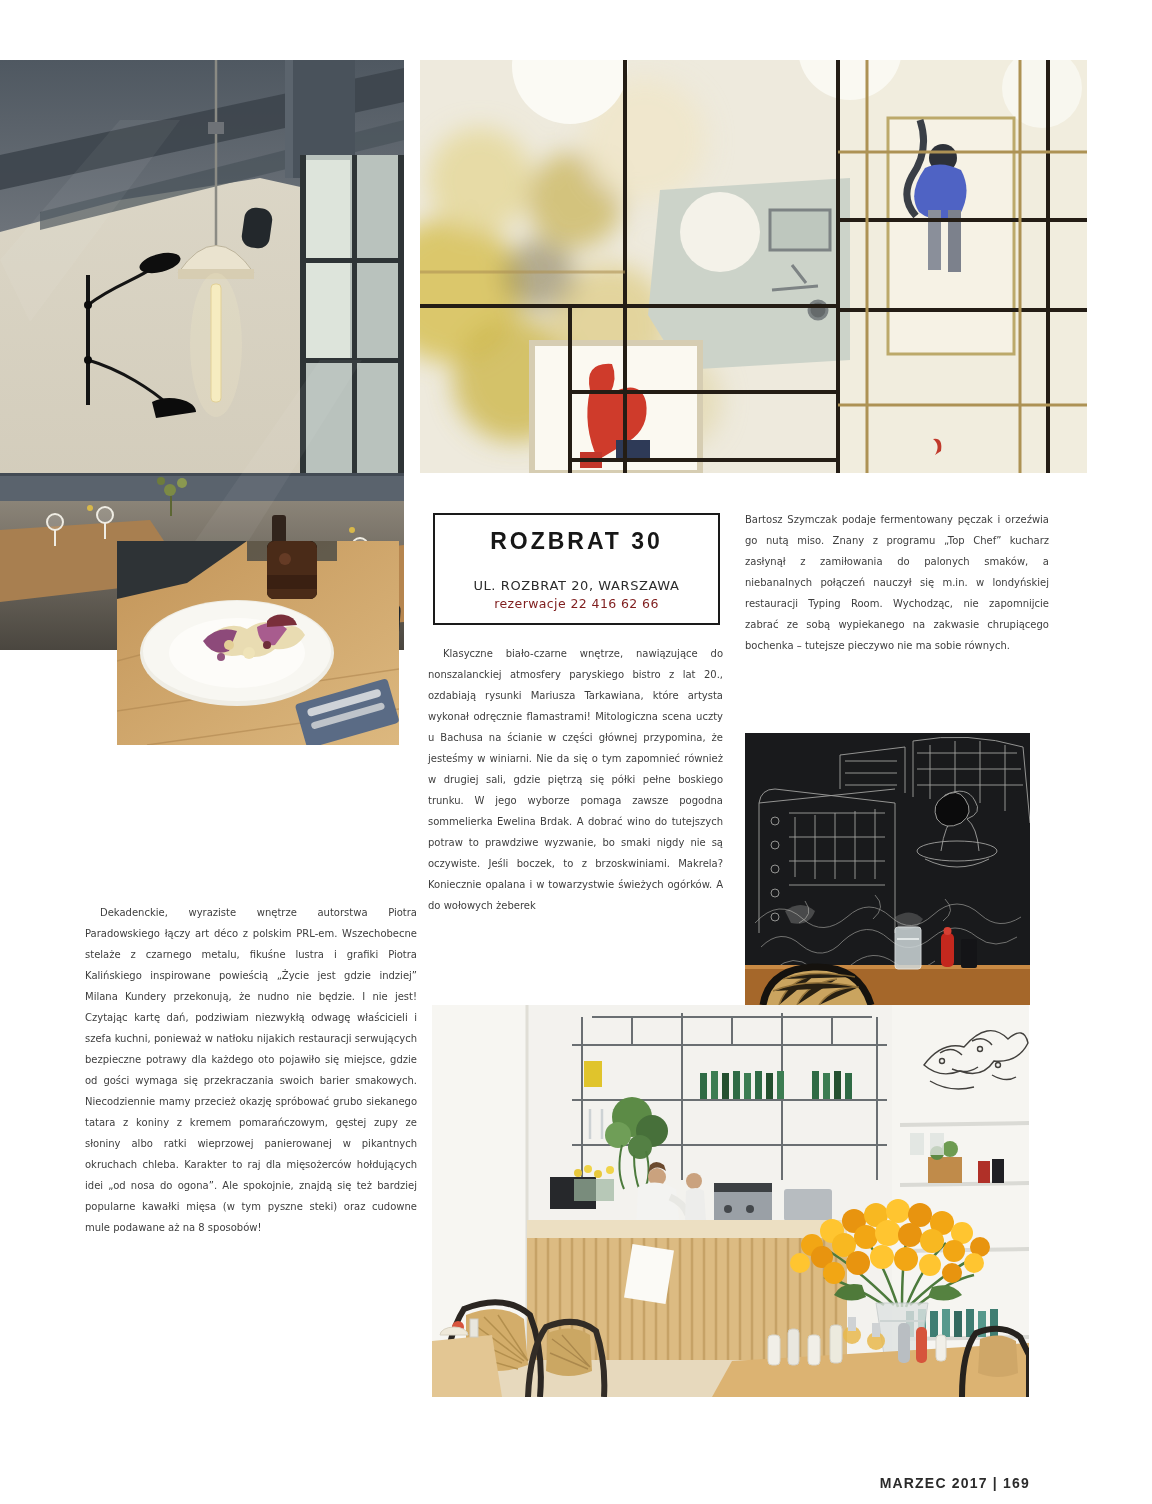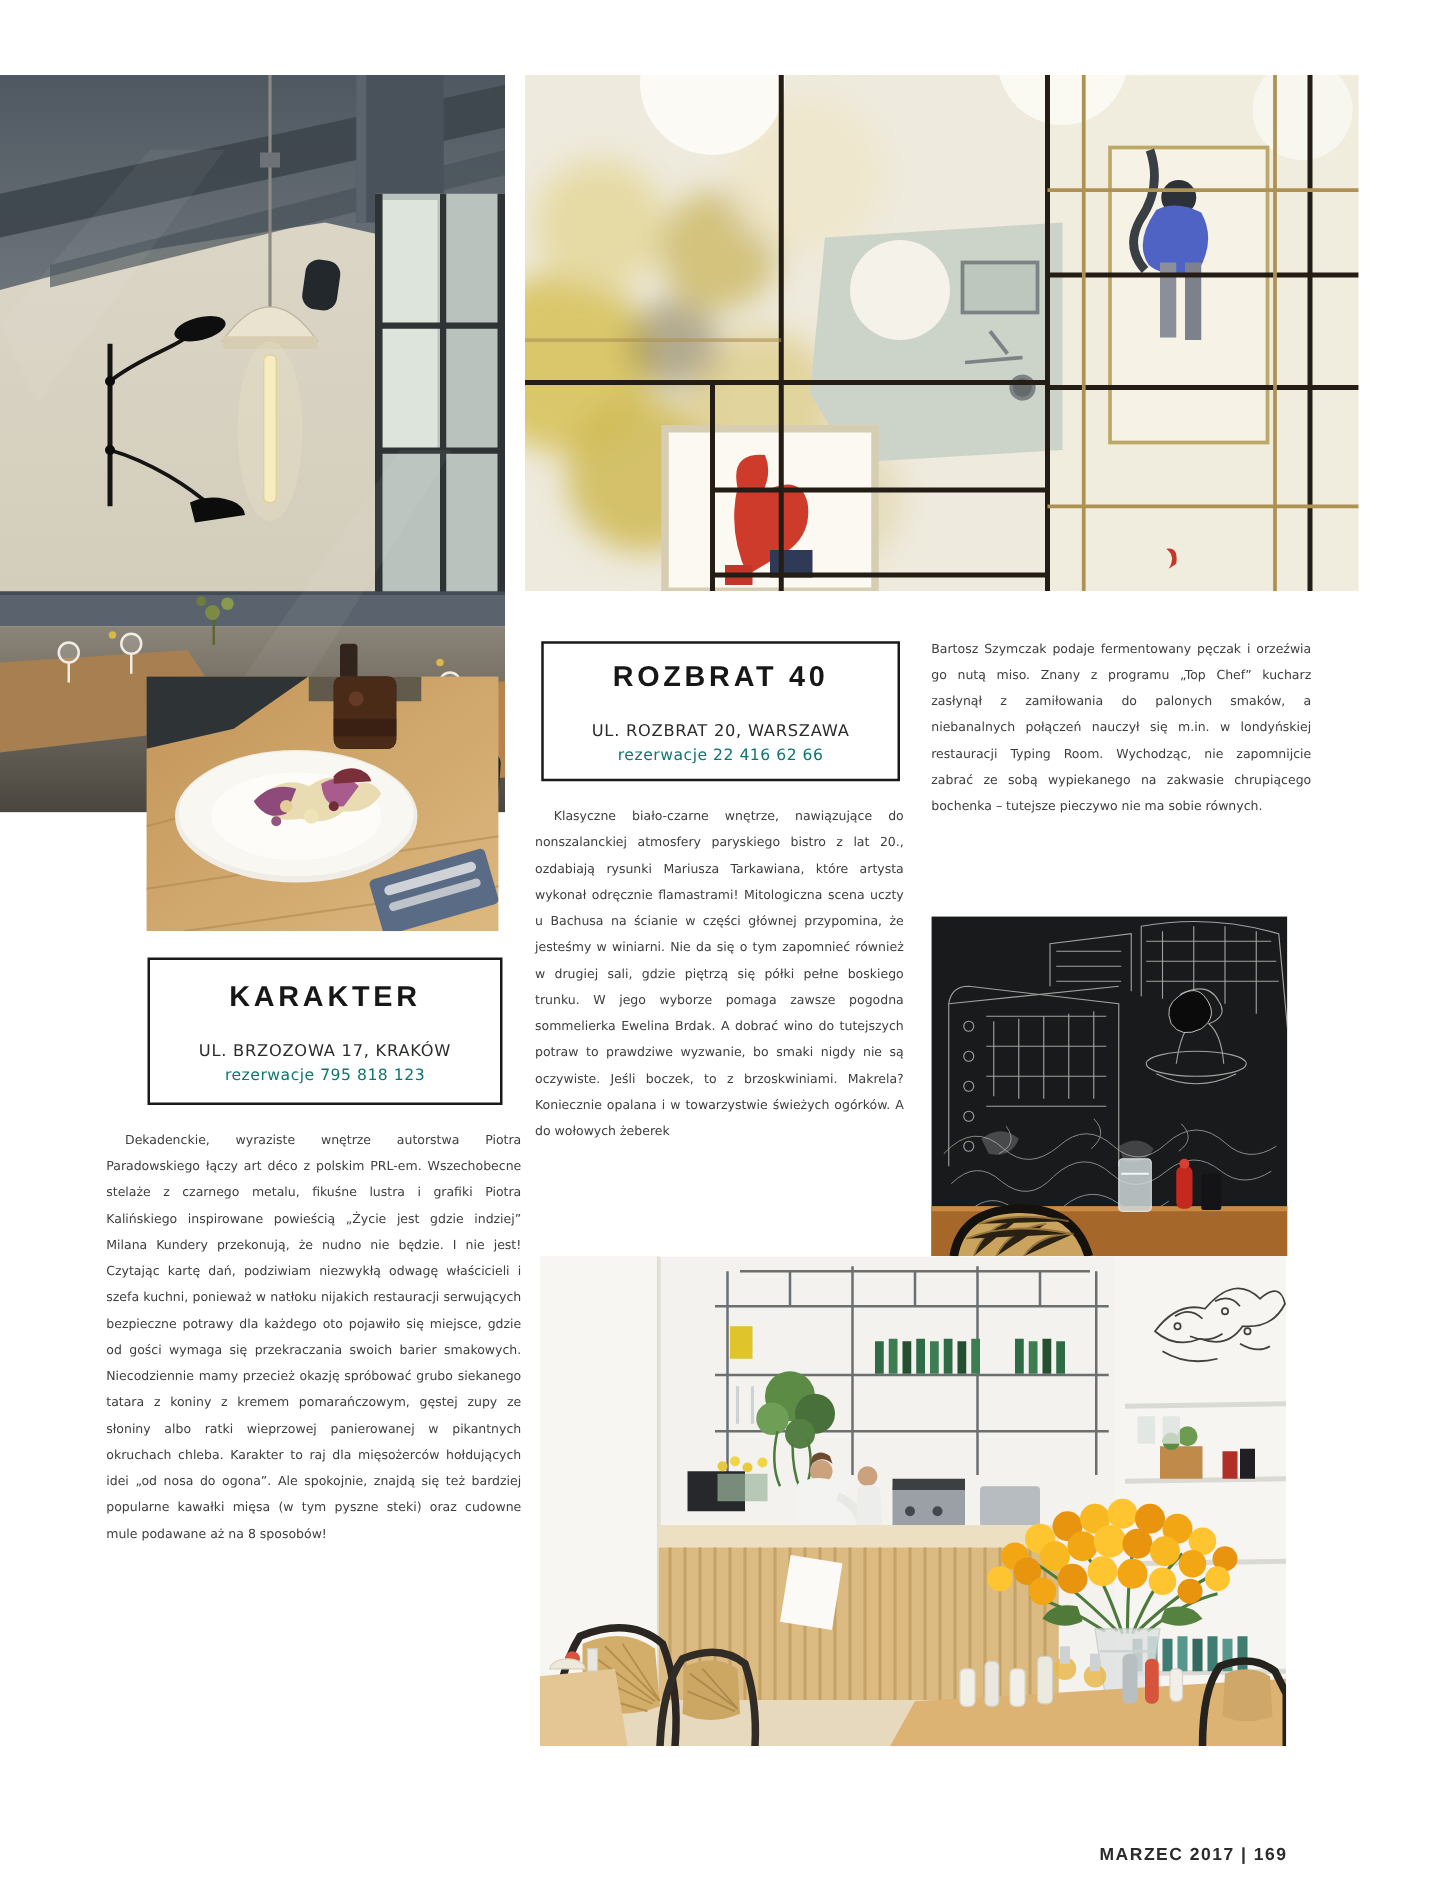--- a/index.html
+++ b/index.html
@@ -15,21 +15,21 @@
     position:absolute;border:2px solid #1a1a1a;background:#fff;
     display:flex;flex-direction:column;align-items:center;justify-content:center;
     text-align:center;z-index:5;
   }
   .addr-title{
     font-family:"Liberation Sans","DejaVu Sans",sans-serif;
     font-weight:bold;font-size:23px;letter-spacing:3px;color:#171717;
     margin-bottom:7px;
   }
   .addr-line{font-size:13px;letter-spacing:.6px;color:#2c2c2c;margin-top:16px;}
-  .addr-phone{font-size:12.5px;letter-spacing:.4px;color:#0f766e;margin-top:3px;}
+  .addr-phone{font-size:12.5px;letter-spacing:.4px;color:#7f1d1d;margin-top:3px;}
 
   .col{
     position:absolute;font-size:10px;line-height:21px;text-align:justify;
     color:#3e3e3e;
   }
   .indent{text-indent:15px;}
 
   .footer{
     position:absolute;font-size:14px;letter-spacing:1.2px;color:#2b2b2b;
     font-family:"Liberation Sans","DejaVu Sans",sans-serif;font-weight:bold;
@@ -223,30 +223,25 @@
           <circle cx="150" cy="104" r="4" fill="#6f2d39"></circle>
       </g>
       <g transform="rotate(-16 228 172)">
         <rect x="182" y="150" width="96" height="46" rx="4" fill="#5a6b85"></rect>
         <rect x="192" y="158" width="76" height="8" rx="4" fill="#cfd3d8"></rect>
         <rect x="192" y="172" width="76" height="7" rx="3.5" fill="#bfc4ca"></rect>
       </g>
     </svg>
   </div>
 
-  <div class="addr-box" style="left:118px;top:766px;width:280px;height:114px;">
-    <div class="addr-title">KARAKTER</div>
-    <div class="addr-line">UL. BRZOZOWA 17, KRAKÓW</div>
-    <div class="addr-phone">rezerwacje 795 818 123</div>
-  </div>
 
   <div class="col indent" style="left:85px;top:902px;width:332px;">Dekadenckie, wyraziste wnętrze autorstwa Piotra Paradowskiego łączy art déco z polskim PRL-em. Wszechobecne stelaże z czarnego metalu, fikuśne lustra i grafiki Piotra Kalińskiego inspirowane powieścią „Życie jest gdzie indziej” Milana Kundery przekonują, że nudno nie będzie. I nie jest! Czytając kartę dań, podziwiam niezwykłą odwagę właścicieli i szefa kuchni, ponieważ w natłoku nijakich restauracji serwujących bezpieczne potrawy dla każdego oto pojawiło się miejsce, gdzie od gości wymaga się przekraczania swoich barier smakowych. Niecodziennie mamy przecież okazję spróbować grubo siekanego tatara z koniny z kremem pomarańczowym, gęstej zupy ze słoniny albo ratki wieprzowej panierowanej w pikantnych okruchach chleba. Karakter to raj dla mięsożerców hołdujących idei „od nosa do ogona”. Ale spokojnie, znajdą się też bardziej popularne kawałki mięsa (w tym pyszne steki) oraz cudowne mule podawane aż na 8 sposobów!</div>
 
   <div class="addr-box" style="left:433px;top:513px;width:283px;height:108px;">
-    <div class="addr-title">ROZBRAT 40</div>
+    <div class="addr-title">ROZBRAT 30</div>
     <div class="addr-line">UL. ROZBRAT 20, WARSZAWA</div>
     <div class="addr-phone">rezerwacje 22 416 62 66</div>
   </div>
 
   <div class="col indent" style="left:428px;top:643px;width:295px;">Klasyczne biało-czarne wnętrze, nawiązujące do nonszalanckiej atmosfery paryskiego bistro z lat 20., ozdabiają rysunki Mariusza Tarkawiana, które artysta wykonał odręcznie flamastrami! Mitologiczna scena uczty u Bachusa na ścianie w części głównej przypomina, że jesteśmy w winiarni. Nie da się o tym zapomnieć również w drugiej sali, gdzie piętrzą się półki pełne boskiego trunku. W jego wyborze pomaga zawsze pogodna sommelierka Ewelina Brdak. A dobrać wino do tutejszych potraw to prawdziwe wyzwanie, bo smaki nigdy nie są oczywiste. Jeśli boczek, to z brzoskwiniami. Makrela? Koniecznie opalana i w towarzystwie świeżych ogórków. A do wołowych żeberek</div>
 
   <div class="col" style="left:745px;top:509px;width:304px;">Bartosz Szymczak podaje fermentowany pęczak i orzeźwia go nutą miso. Znany z programu „Top Chef” kucharz zasłynął z zamiłowania do palonych smaków, a niebanalnych połączeń nauczył się m.in. w londyńskiej restauracji Typing Room. Wychodząc, nie zapomnijcie zabrać ze sobą wypiekanego na zakwasie chrupiącego bochenka – tutejsze pieczywo nie ma sobie równych.</div>
 
   <div class="photo" style="left:745px;top:733px;width:285px;height:272px;">
     <svg viewBox="0 0 285 272" preserveAspectRatio="none">

